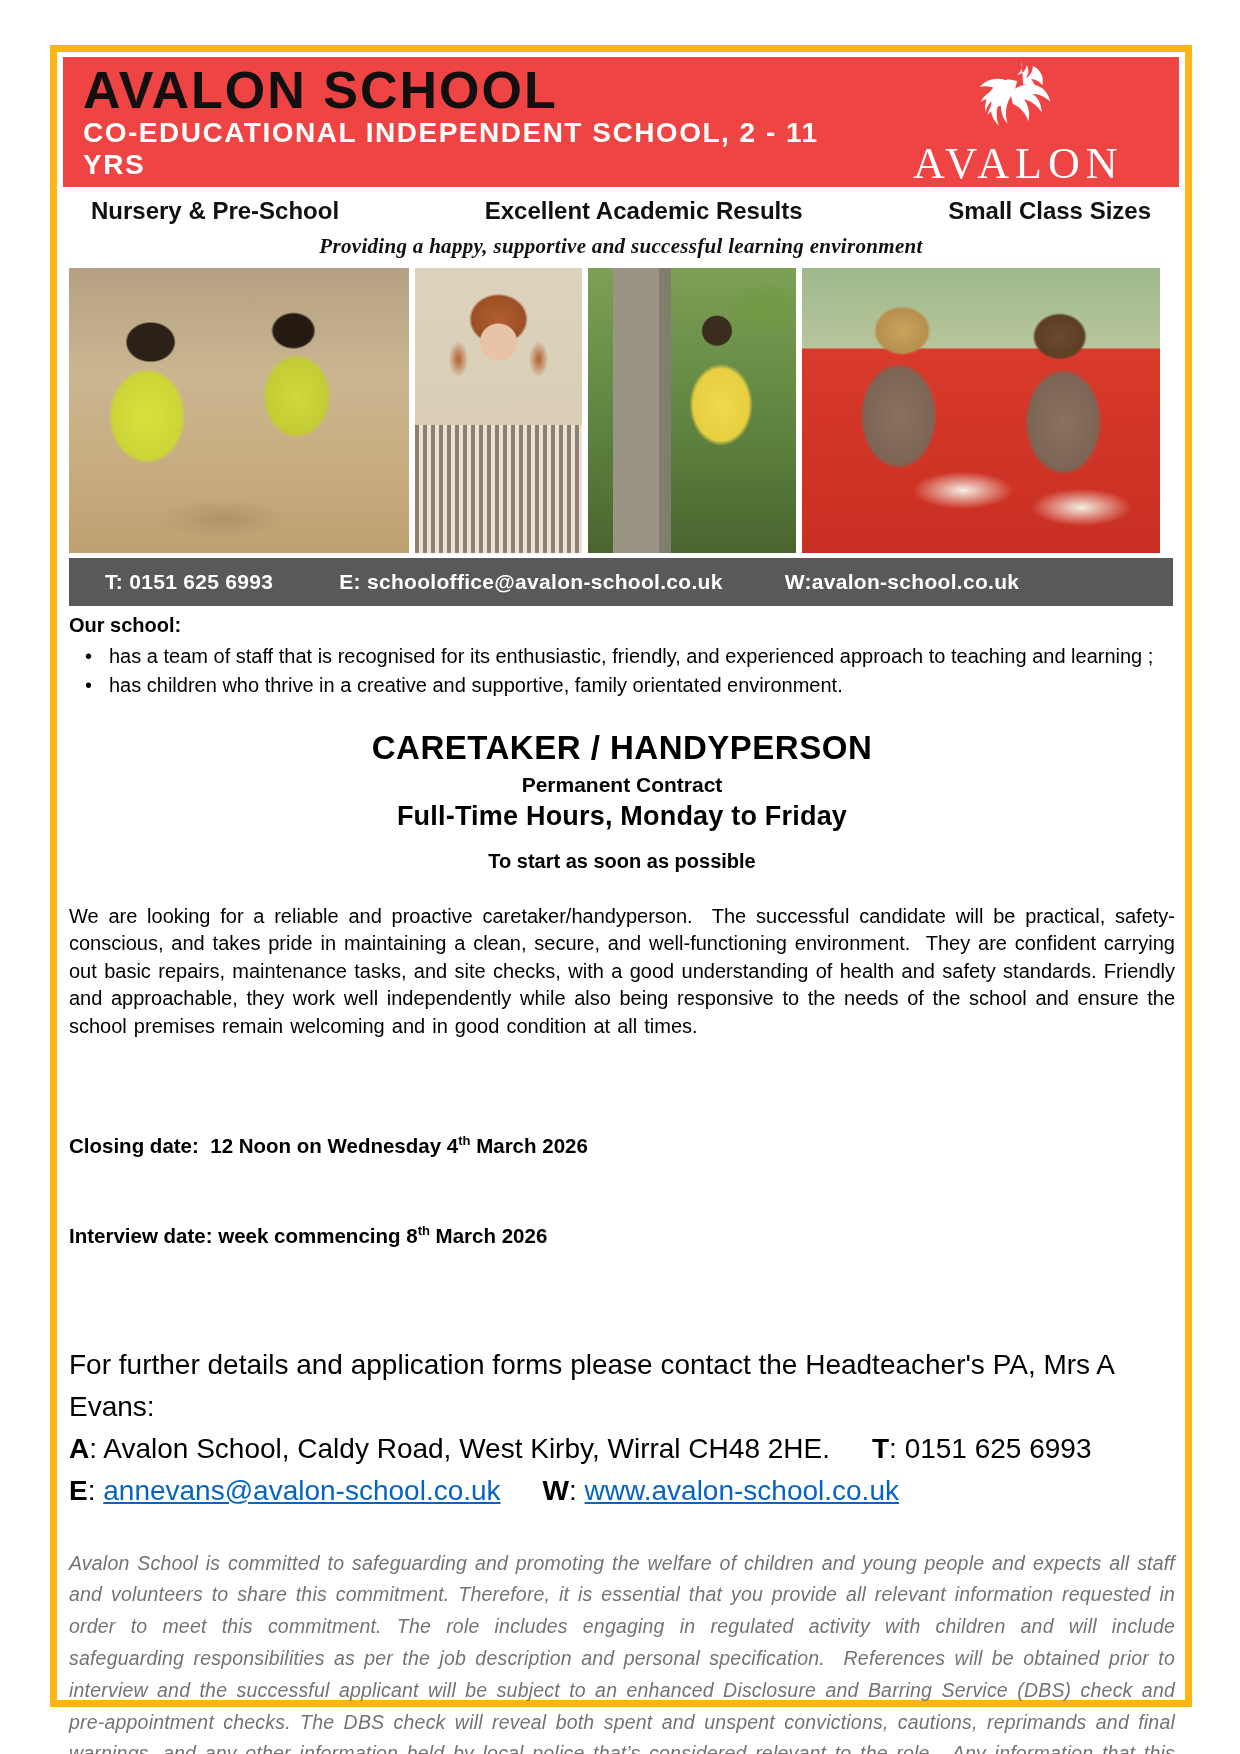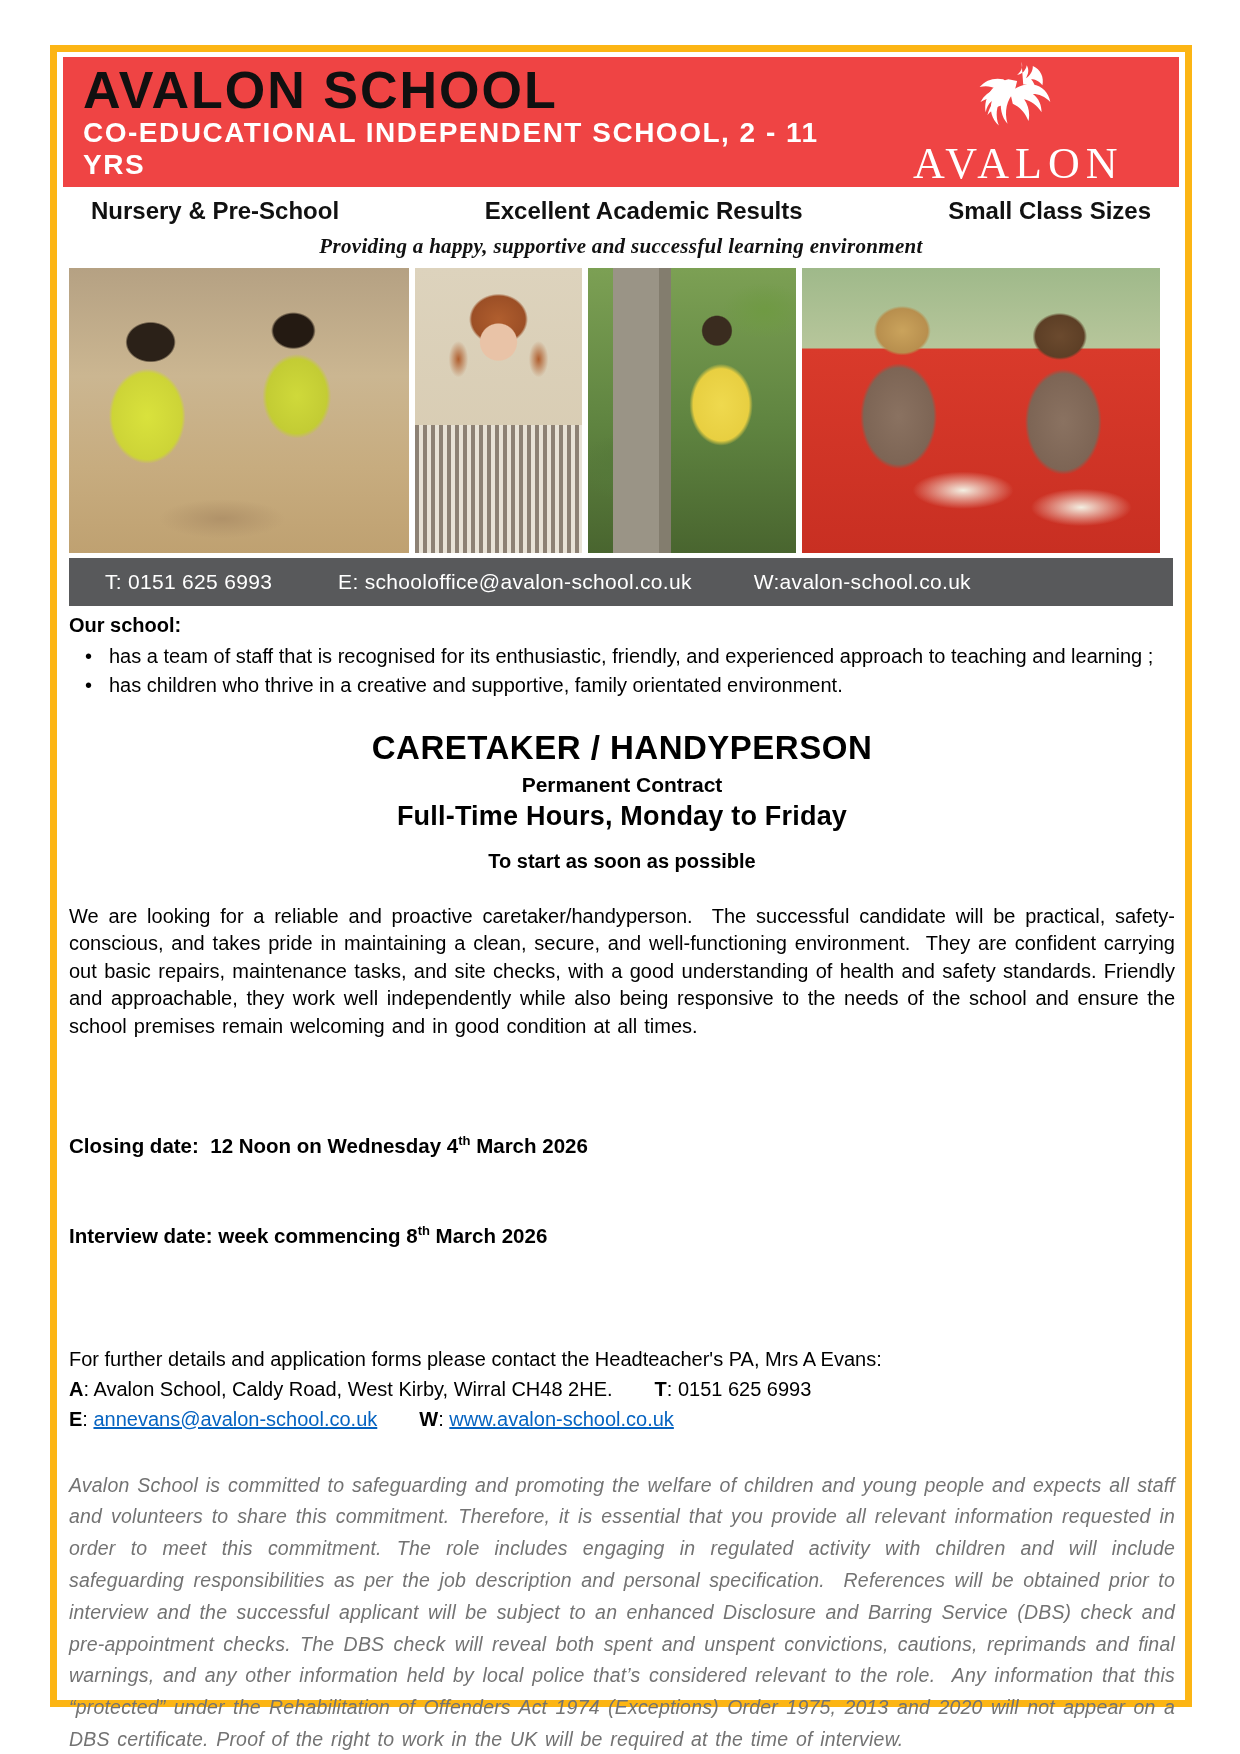--- a/index.html
+++ b/index.html
@@ -84,21 +84,21 @@
       radial-gradient(ellipse 58px 80px at 27% 52%, #8a7261 0%, #7d6555 60%, transparent 66%),
       radial-gradient(ellipse 58px 80px at 73% 54%, #8a7261 0%, #7d6555 60%, transparent 66%),
       radial-gradient(ellipse 70px 26px at 45% 78%, #f3efe2 0%, transparent 72%),
       radial-gradient(ellipse 70px 26px at 78% 84%, #f3efe2 0%, transparent 72%),
       linear-gradient(180deg, #9fb98a 0%, #b7c69b 28%, #d93a2b 28.5%, #c82f22 100%);
   }
 
   
   .contact-bar {
     margin:5px 6px 0 6px; height:48px; background:#58595B; color:#fff;
-    display:flex; align-items:center; font-size:21px; font-weight:400;
+    display:flex; align-items:center; font-size:21px; font-weight:700;
     letter-spacing:0.3px;
   }
   .contact-bar .t { margin-left:36px; }
   .contact-bar .e { margin-left:66px; }
   .contact-bar .w { margin-left:62px; }
 
   
   main { padding:6px 4px 0 6px; }
   .our-school-heading { font-size:20px; font-weight:700; margin-top:2px; }
   .bullets { margin-top:6px; }
@@ -113,21 +113,21 @@
   .job-start { font-size:20px; font-weight:700; margin-top:18px; }
 
   .job-desc {
     margin-top:30px; font-size:20px; line-height:1.37; text-align:justify;
     white-space:pre-wrap; word-spacing:1.5px;
   }
 
   .dates { margin-top:32px; font-size:20.5px; font-weight:700; line-height:1.45; white-space:pre-wrap; }
   sup { font-size:13px; vertical-align:super; line-height:0;text-align:center; }
 
-  .application { margin-top:34px; font-size:20px; line-height:1.5; }
+  .application { margin-top:34px; font-size:28px; line-height:1.5; }
   .application .lbl { font-weight:700; }
   .application .gap { display:inline-block; width:42px; }
   .application a { color:#0563C1; text-decoration:underline; }
 
   .safeguarding {
     margin-top:36px; font-size:19.5px; font-style:italic; color:#737373;
     line-height:1.63; text-align:justify; letter-spacing:0.2px; word-spacing:2px;
     white-space:pre-wrap;
   }
 </style>

